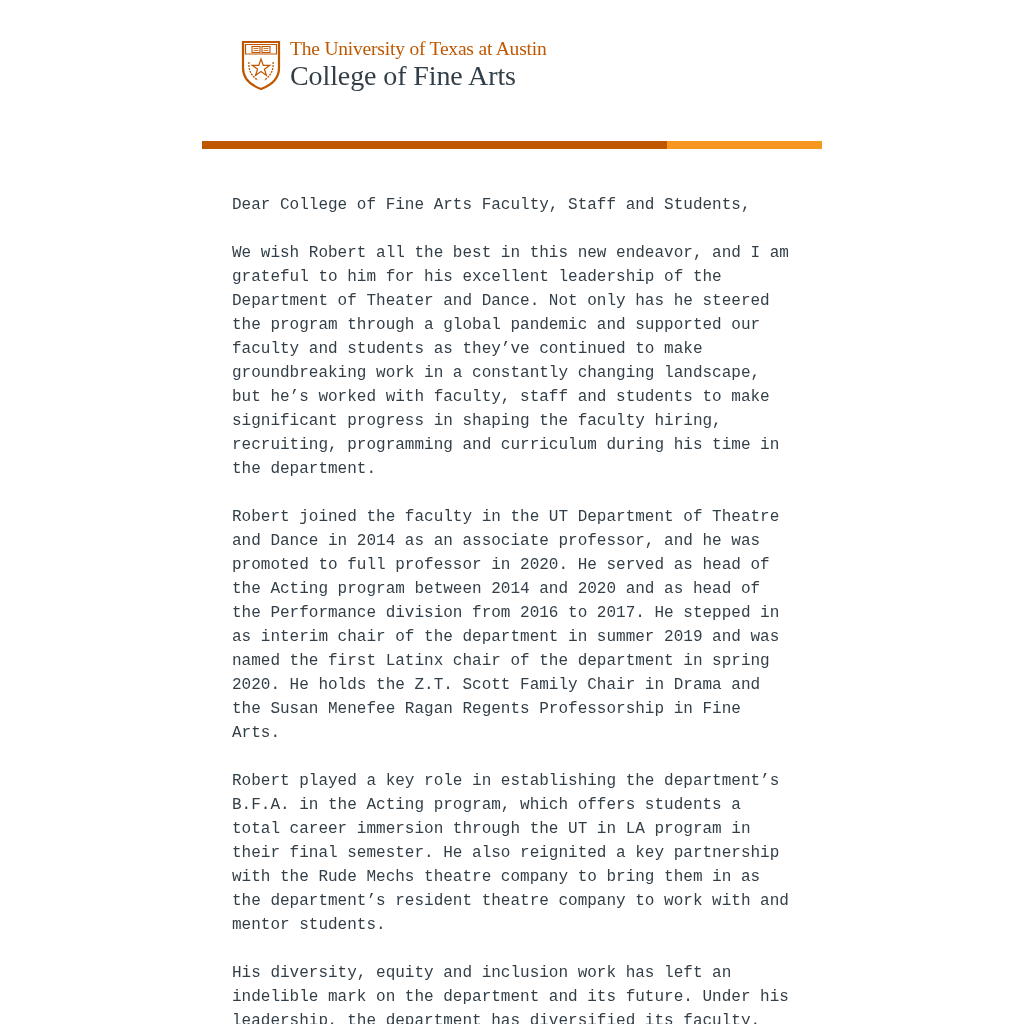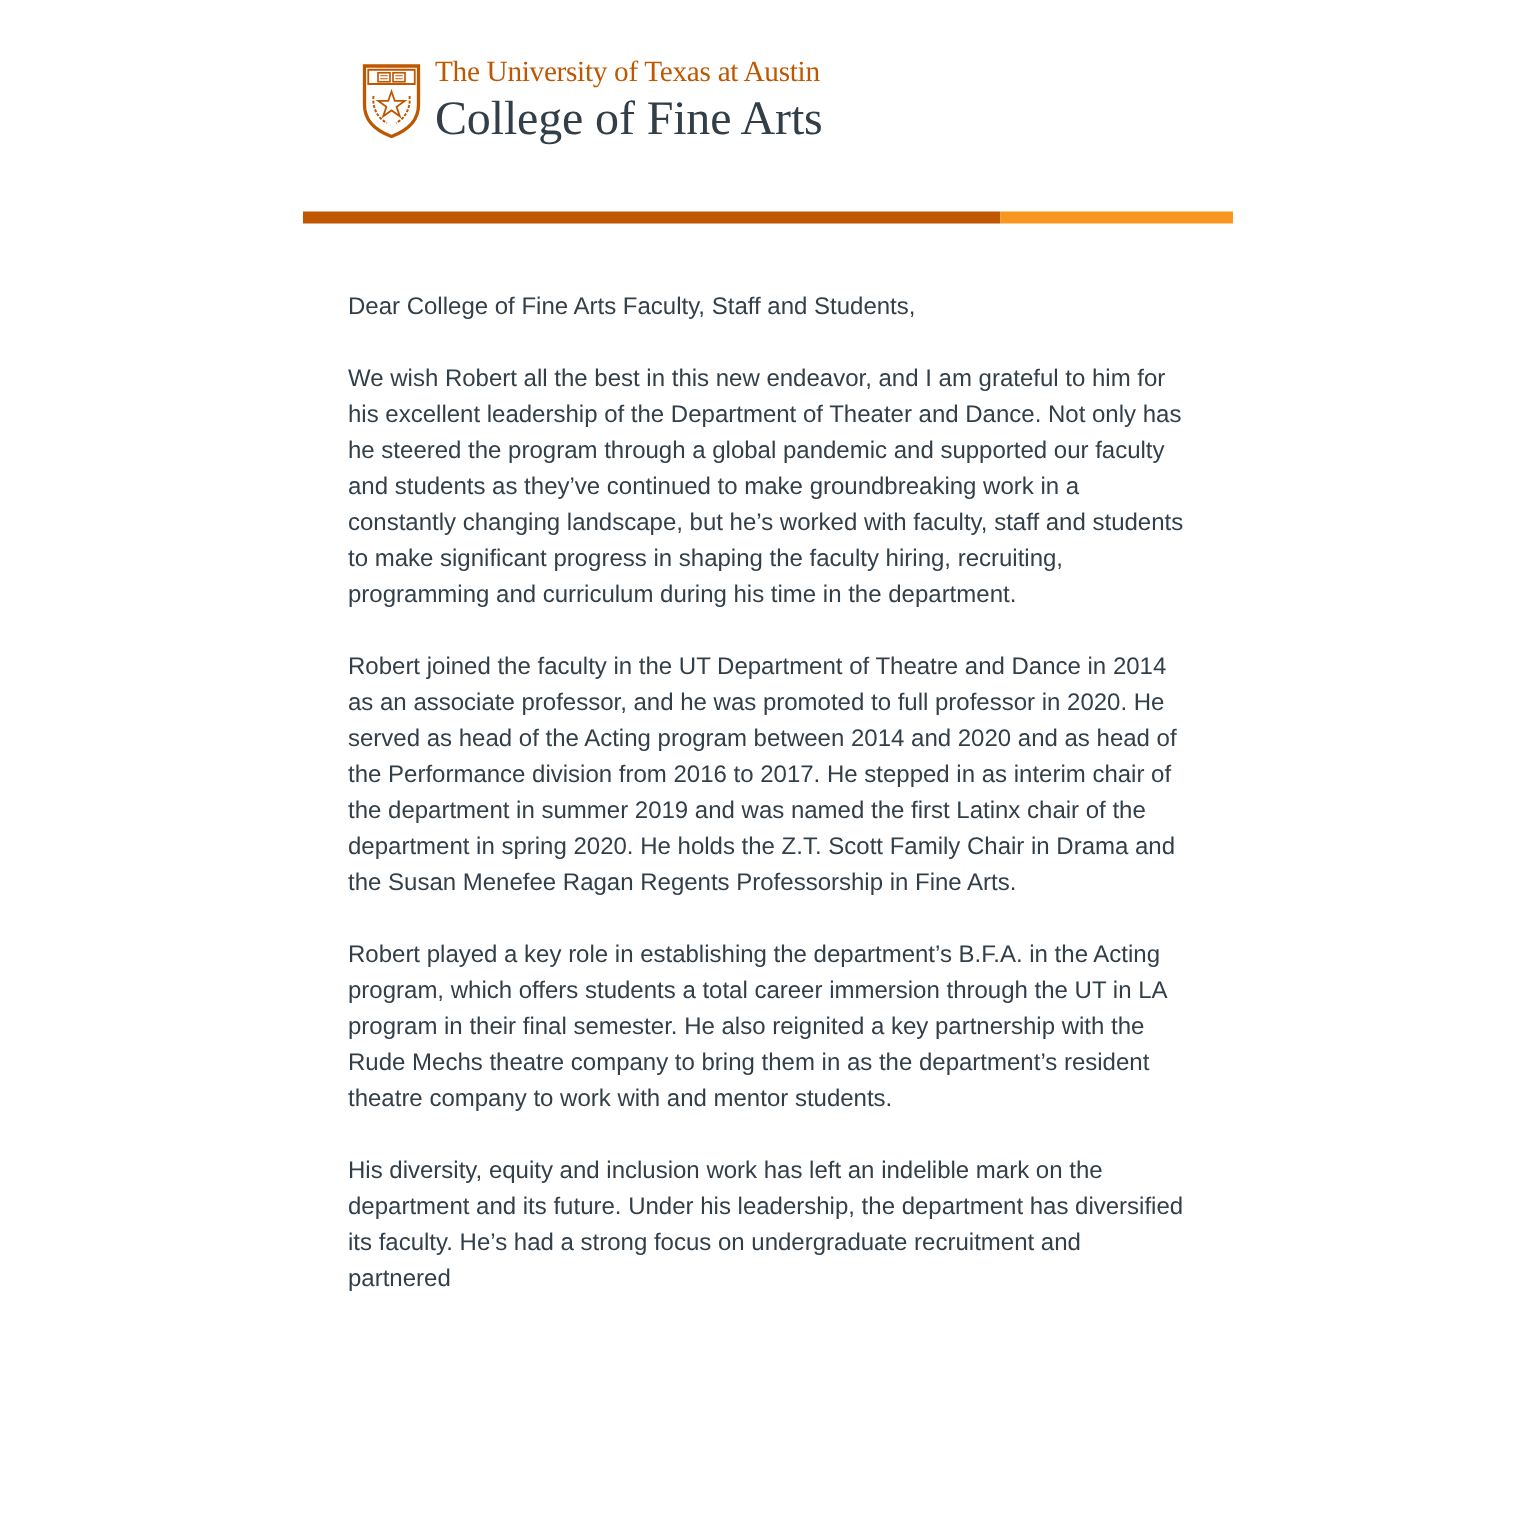--- a/index.html
+++ b/index.html
@@ -45,39 +45,40 @@
     .logo-line1 {
       font-family: "Liberation Serif", serif;
       color: #bf5700;
       font-size: 19.5px;
       letter-spacing: -0.2px;
       margin-top: -1px;
     }
     .logo-line2 {
       font-family: "Liberation Serif", serif;
       color: #333f48;
-      font-size: 32px;
+      font-size: 28px;
       margin-top: 3px;
       letter-spacing: -0.1px;
     }
     .bar {
       display: flex;
       height: 8px;
       width: 620px;
     }
     .bar-dark { background: #bf5700; width: 465px; }
     .bar-light { background: #f8971f; flex: 1; }
     .content {
       padding: 44px 30px 0 30px;
       font-size: 16px;
       line-height: 24px;
       color: #333f48;
     }
     .content p {
       margin: 0 0 24px 0;
+      font-family: Liberation Mono, monospace;
     }
   </style>
 </head>
 <body>
 
 <div class="email">
   <div class="header">
     <div class="logo">
       <svg class="shield" viewBox="0 0 40 50">
         <path d="M2 2 H38 V28 C38 40 28 46 20 49 C12 46 2 40 2 28 Z" fill="#fff" stroke="#bf5700" stroke-width="2.2"></path>

